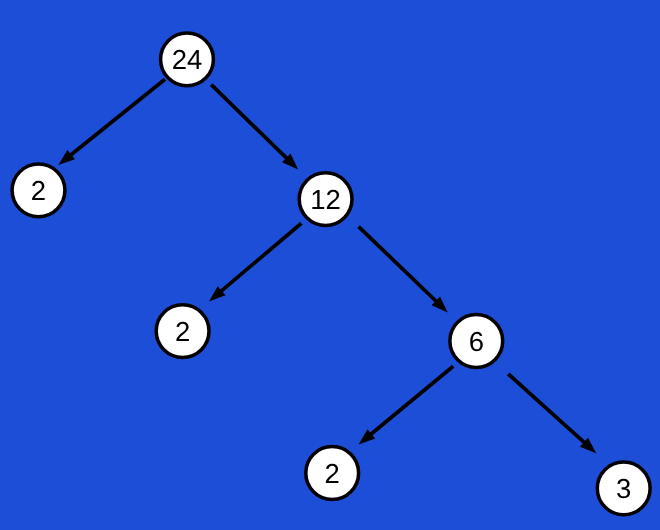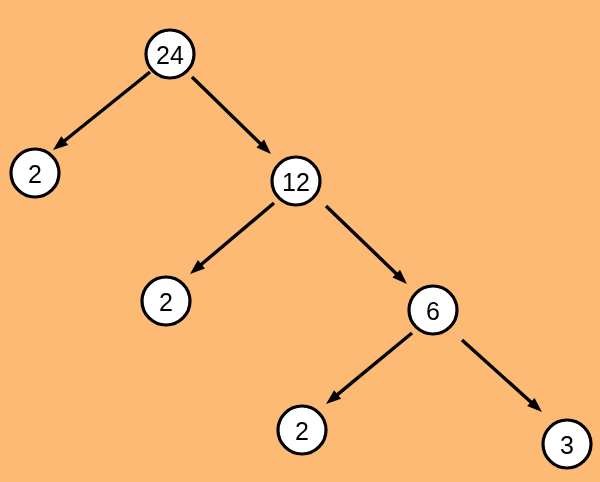--- a/index.html
+++ b/index.html
@@ -10,21 +10,21 @@
   body {
     width: 600px;
     height: 482px;
     font-family: "Liberation Sans", sans-serif;
     overflow: hidden;
   }
   #diagram-root {
     position: relative;
     width: 600px;
     height: 482px;
-    background: #fdba74;
+    background: #1d4ed8;
   }
   #factor-tree-svg {
     display: block;
     width: 600px;
     height: 482px;
   }
   .tree-node-circle {
     fill: #ffffff;
   }
   .tree-node-label {

